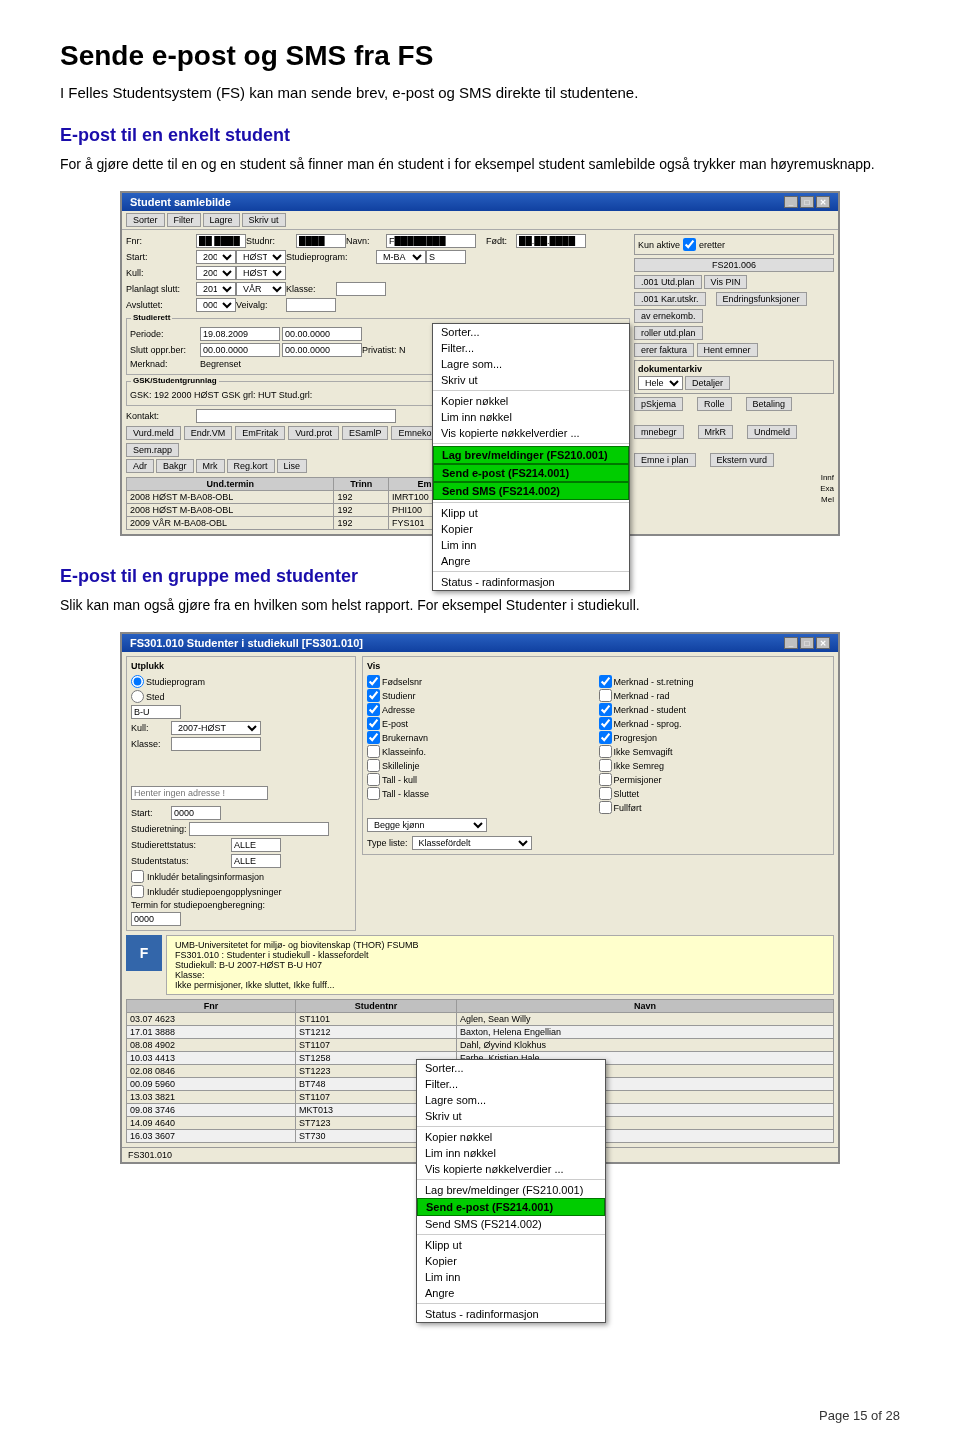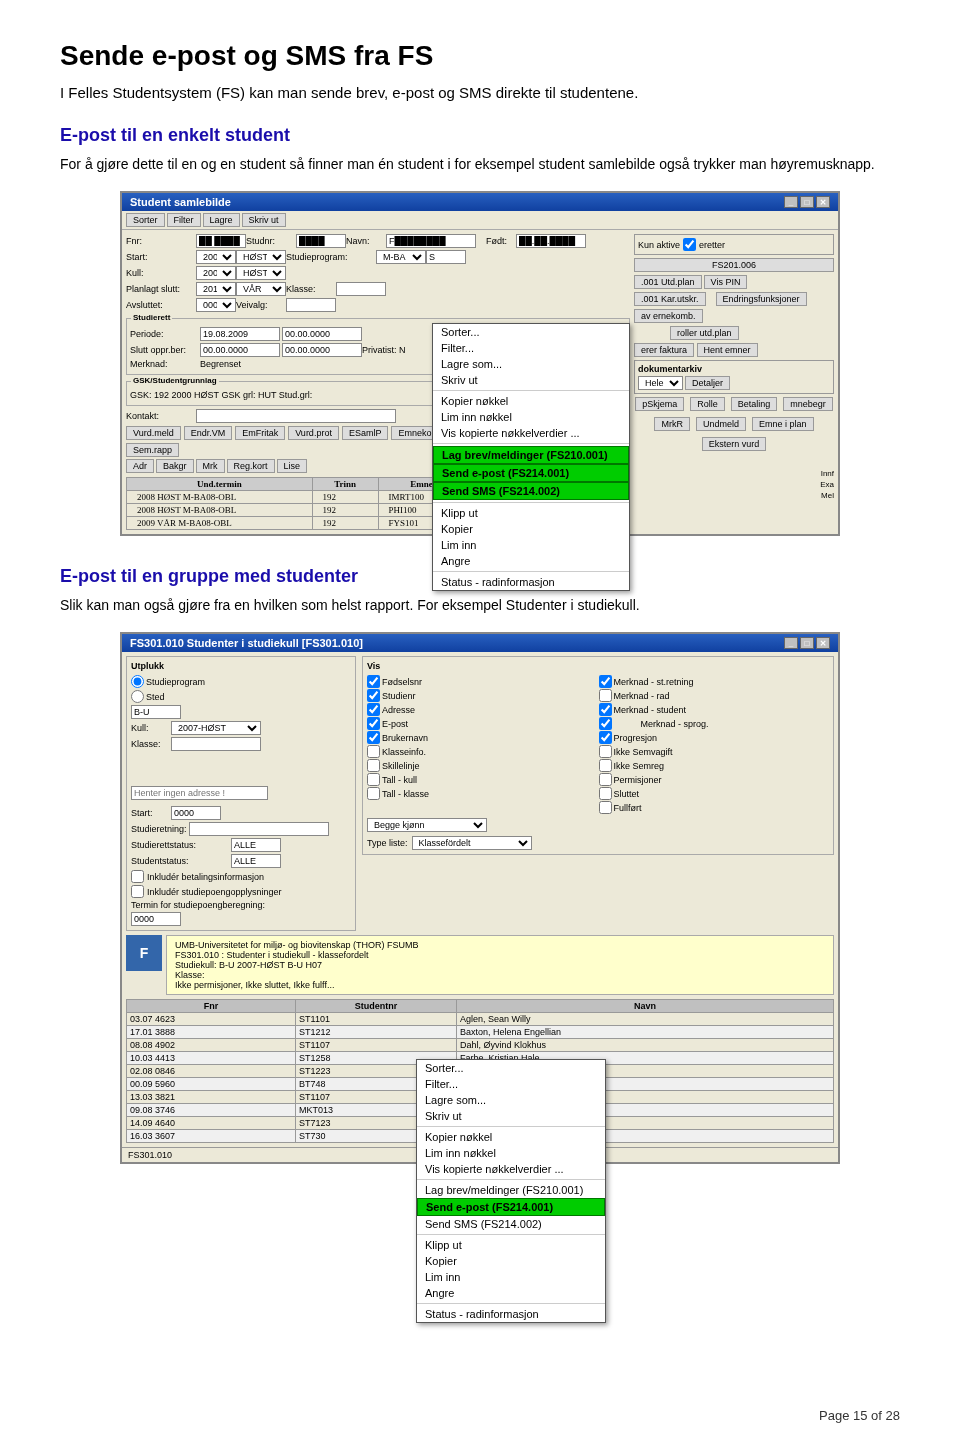--- a/index.html
+++ b/index.html
@@ -46,22 +46,21 @@
       display: flex; align-items: center; justify-content: center;
       cursor: pointer;
     }
     .win-inner-table {
       border-collapse: collapse;
       font-size: 9px;
       width: 100%;
     }
     .win-inner-table td, .win-inner-table th {
       border: 1px solid #999;
-      padding: 1px 10px;
-      font-family: Liberation Serif, serif;
+      padding: 1px 3px;
     }
     .win-inner-table th {
       background: #ccc;
       font-weight: bold;
     }
     
     .page-footer {
       position: absolute;
       bottom: 20px;
       right: 60px;
@@ -395,35 +394,35 @@
           <button class="ss1-btn">.001 Utd.plan</button>
           <button class="ss1-btn">Vis PIN</button>
         </div>
         <div style="display:flex; gap:10px; margin-bottom:3px;">
           <button class="ss1-btn">.001 Kar.utskr.</button>
           <button class="ss1-btn">Endringsfunksjoner</button>
         </div>
         <div style="margin-bottom:3px;">
           <button class="ss1-btn">av ernekomb.</button>
         </div>
-        <div style="margin-bottom:3px;margin-left:36px;">
+        <div style="margin-bottom:3px;">
           <button class="ss1-btn">roller utd.plan</button>
         </div>
         <div style="margin-bottom:3px;">
           <button class="ss1-btn">erer faktura</button>
           <button class="ss1-btn">Hent emner</button>
         </div>
         <div style="border:1px solid #999; padding:3px; margin-bottom:3px;">
           <div style="font-size:9px; font-weight:bold;">dokumentarkiv</div>
           <div style="display:flex; gap:2px; margin-top:2px;">
             <select class="ss1-field"><option>Hele</option></select>
             <button class="ss1-btn">Detaljer</button>
           </div>
         </div>
-        <div style="display:flex; gap:6px; flex-wrap:wrap; margin-bottom:18px;justify-content:center;">
+        <div style="display:flex; gap:14px; flex-wrap:wrap; margin-bottom:6px;">
           <button class="ss1-btn">pSkjema</button>
           <button class="ss1-btn">Rolle</button>
           <button class="ss1-btn">Betaling</button>
           <button class="ss1-btn">mnebegr</button>
           <button class="ss1-btn">MrkR</button>
           <button class="ss1-btn">Undmeld</button>
           <button class="ss1-btn">Emne i plan</button>
           <button class="ss1-btn">Ekstern vurd</button>
         </div>
 
@@ -555,21 +554,21 @@
               <span style="font-size:9px; margin-left:2px;">Adresse</span>
             </div>
             <div style="display:flex; align-items:center;">
               <input type="checkbox" checked="" style="">
               <span style="font-size:9px; margin-left:2px;">Merknad - student</span>
             </div>
             <div style="display:flex; align-items:center;">
               <input type="checkbox" checked="" style="">
               <span style="font-size:9px; margin-left:2px;">E-post</span>
             </div>
-            <div style="display:flex; align-items:center;gap:27px;">
+            <div style="display:flex; align-items:center;">
               <input type="checkbox" checked="" style="">
               <span style="font-size:9px; margin-left:2px;">Merknad - sprog.</span>
             </div>
             <div style="display:flex; align-items:center;">
               <input type="checkbox" checked="" style="">
               <span style="font-size:9px; margin-left:2px;">Brukernavn</span>
             </div>
             <div style="display:flex; align-items:center;">
               <input type="checkbox" checked="" style="">
               <span style="font-size:9px; margin-left:2px;">Progresjon</span>

